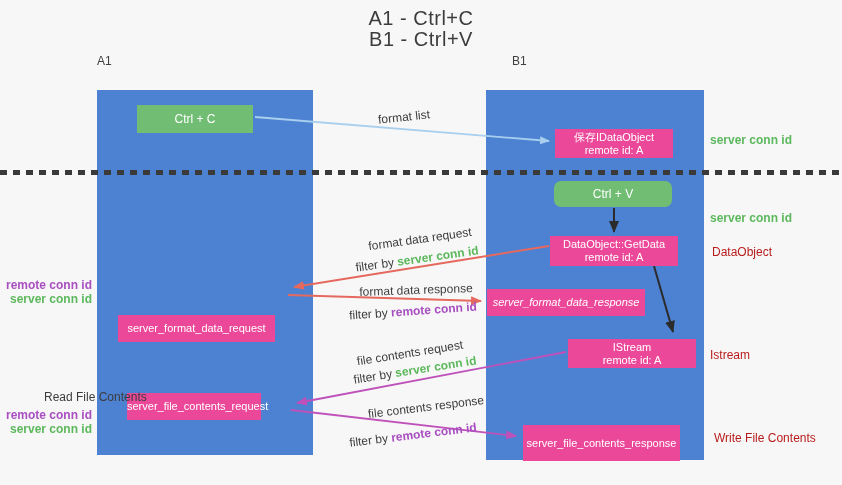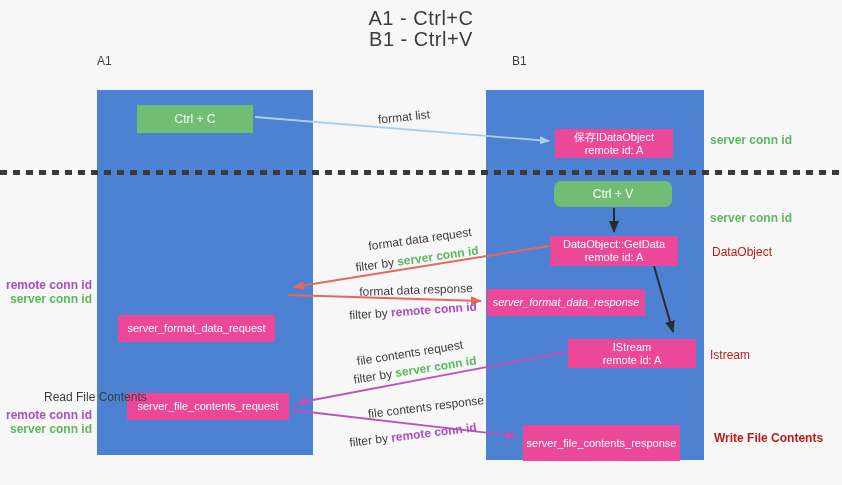--- a/index.html
+++ b/index.html
@@ -110,21 +110,21 @@
   <div class="box obox" style="left:118px;top:277px;width:157px;height:27px;margin-top:38px;">
     <div>server_format_data_request</div>
   </div>
   <div class="box obox" style="left:487px;top:289px;width:158px;height:27px;font-style:italic;">
     <div>server_format_data_response</div>
   </div>
   <div class="box obox" style="left:568px;top:339px;width:128px;height:29px;">
     <div>IStream</div>
     <div>remote id: A</div>
   </div>
-  <div class="box obox" style="left:127px;top:393px;width:162px;height:27px;">
+  <div class="box obox" style="left:127px;top:393px;width:134px;height:27px;">
     <div>server_file_contents_request</div>
   </div>
   <div class="box obox" style="left:523px;top:425px;width:157px;height:36px;">
     <div>server_file_contents_response</div>
   </div>
 
   <div class="mid-label" style="left:344px;top:110px;width:120px;transform:rotate(-6deg);">
     <span>format list</span>
   </div>
 
@@ -151,21 +151,21 @@
     <span>file contents response</span>
   </div>
   <div class="mid-label" style="left:333px;top:428px;width:160px;transform:rotate(-7deg);">
     <span>filter by </span><span class="hl-purple">remote conn id</span>
   </div>
 
   <div class="side-label bold-green" style="left:710px;top:133px;">server conn id</div>
   <div class="side-label bold-green" style="left:710px;top:211px;">server conn id</div>
   <div class="side-label" style="left:712px;top:245px;">DataObject</div>
   <div class="side-label" style="left:710px;top:348px;">Istream</div>
-  <div class="side-label" style="left:714px;top:431px;font-weight:bold;">Write File Contents</div>
+  <div class="side-label" style="left:714px;top:431px;">Write File Contents</div>
 
   <div class="left-block" style="top:278px;">
     <div class="hl-purple">remote conn id</div>
     <div class="hl-green">server conn id</div>
   </div>
   <div class="left-block" style="top:390px;">
     <div style="margin-bottom:4px;padding-left:44px;">Read File Contents</div>
     <div class="hl-purple">remote conn id</div>
     <div class="hl-green">server conn id</div>
   </div>

